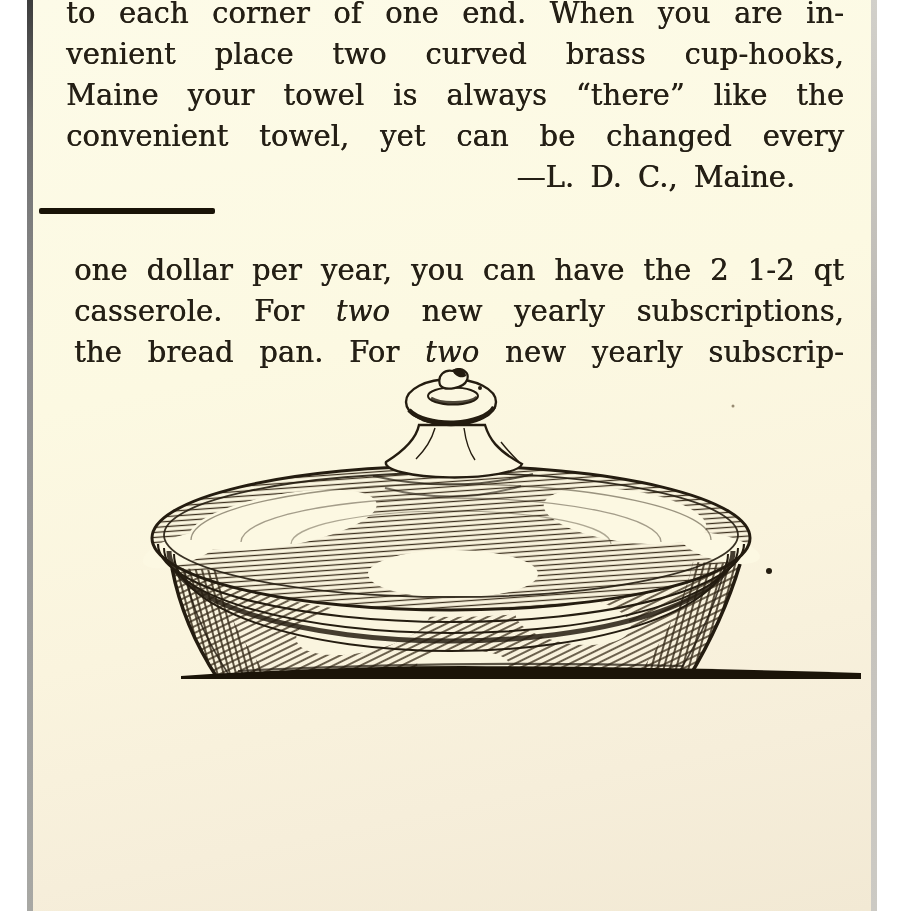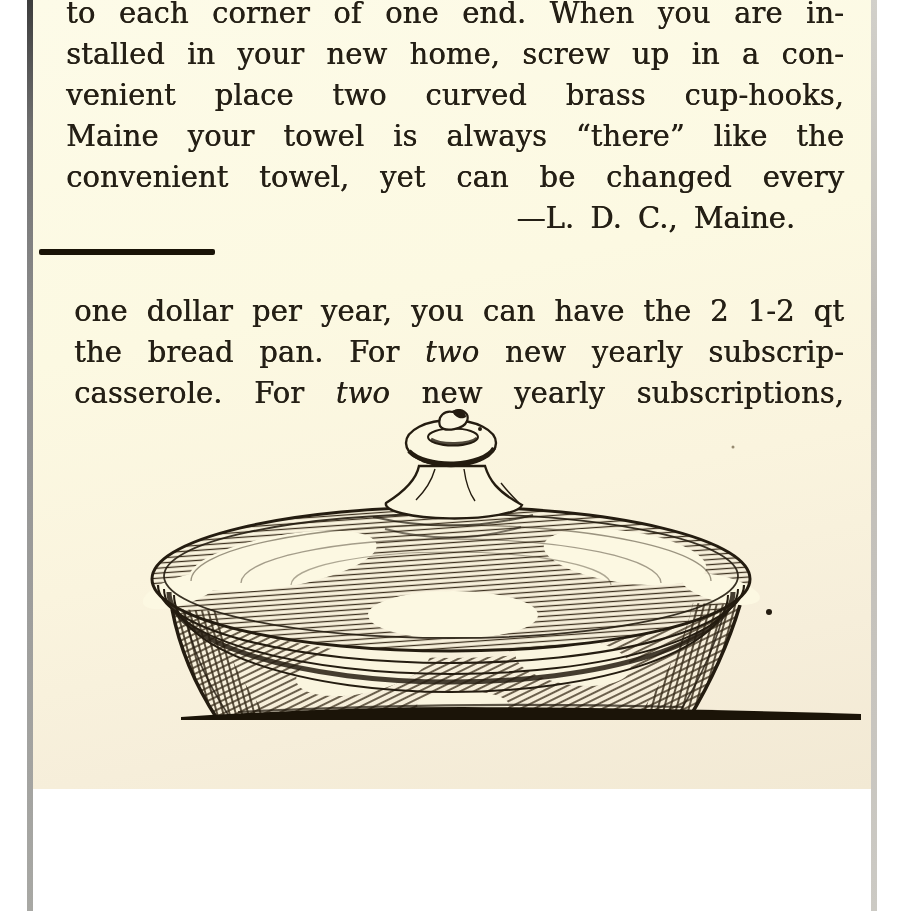--- a/index.html
+++ b/index.html
@@ -6,21 +6,21 @@
   body{
     width:911px;height:911px;position:relative;overflow:hidden;
     background:#ffffff;
     font-family:"DejaVu Serif","Liberation Serif",serif;
   }
   .scan-edge-left{
     position:absolute;left:27px;top:0;width:6px;height:911px;
     background:linear-gradient(180deg,#3d3d3d 0%,#6f6f6f 14%,#909090 38%,#9f9f9d 70%,#a8a8a4 100%);
   }
   .paper{
-    position:absolute;left:33px;top:0;width:838px;height:789px;overflow:hidden;
+    position:absolute;left:33px;top:0;width:838px;height:911px;overflow:hidden;
     background:linear-gradient(168deg,#fdfbe8 0%,#fcf9e2 38%,#faf4de 62%,#f6eeda 82%,#f2e9d4 100%);
     color:#241f15;
   }
   .scan-edge-right{
     position:absolute;left:871px;top:0;width:6px;height:911px;
     background:linear-gradient(180deg,#d2d0ca 0%,#bebbb5 35%,#c7c4be 75%,#cccac4 100%);
   }
   .para{font-size:29px;line-height:41px;letter-spacing:.1px}
   .p1{margin:-7px 27px 0 33px}
   .p2{margin:36px 27px 8px 41px}
@@ -47,37 +47,36 @@
 </head>
 <body>
 
 <div class="scan-edge-left"></div>
 
 <div class="paper">
 
   <div class="para p1">
     <div>
         <div class="line">to each corner of one end.  When you are in-</div>
-        <div class="line">stalled in your new home, screw up in a con-</div>
         <div class="line">venient place two curved brass cup-hooks,</div>
         <div class="line">Maine your towel is always “there” like the</div>
         <div class="line">convenient towel, yet can be changed every</div>
       </div>
   </div>
 
   <div class="sig">—L. D. C., Maine.</div>
 
   <div class="rule"></div>
 
 
   <div class="para p2">
     <div>
         <div class="line"><span>one dollar per year, you can have the 2 1-2 qt</span></div>
+        <div class="line"><span>casserole.  For </span><span class="it">two</span><span> new yearly subscriptions,</span></div>
         <div class="line"><span>the bread pan.  For </span><span class="it">two</span><span> new yearly subscrip-</span></div>
-        <div class="line"><span>casserole.  For </span><span class="it">two</span><span> new yearly subscriptions,</span></div>
       </div>
   </div>
 
   <svg class="illo" role="img" viewBox="0 0 838 311" xmlns="http://www.w3.org/2000/svg" aria-label="Engraving of a covered glass casserole dish with a domed lid and knob finial">
     <defs>
       <pattern id="hH" width="6" height="5" patternUnits="userSpaceOnUse" patternTransform="rotate(-4)">
         <path d="M0 2.5 H6" stroke="#3b2f1d" stroke-width="1.3"></path>
       </pattern>
       <pattern id="hD" width="7" height="6" patternUnits="userSpaceOnUse" patternTransform="rotate(-26)">
         <path d="M0 3 H7" stroke="#3b2f1d" stroke-width="1.5"></path>

